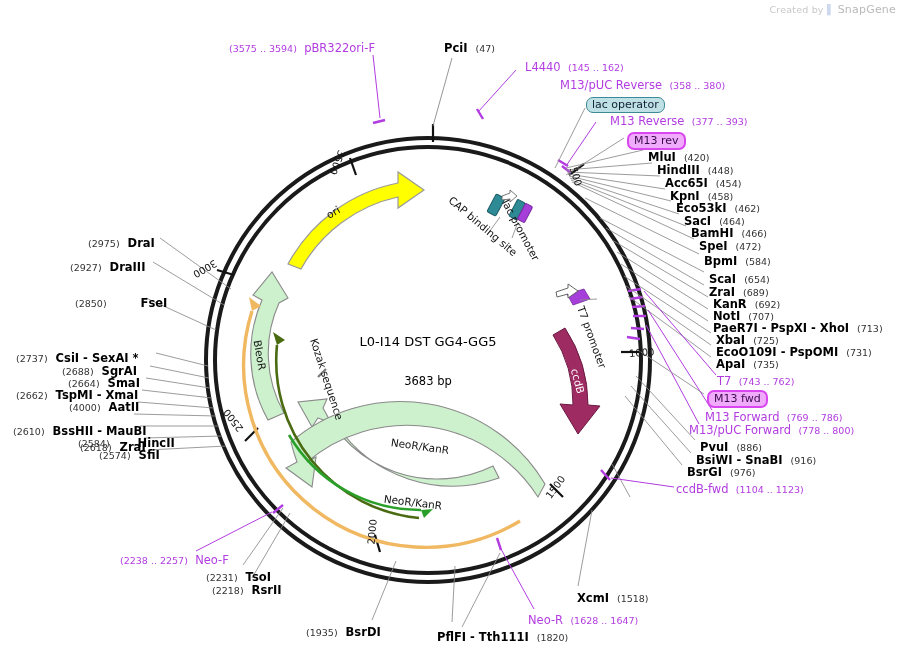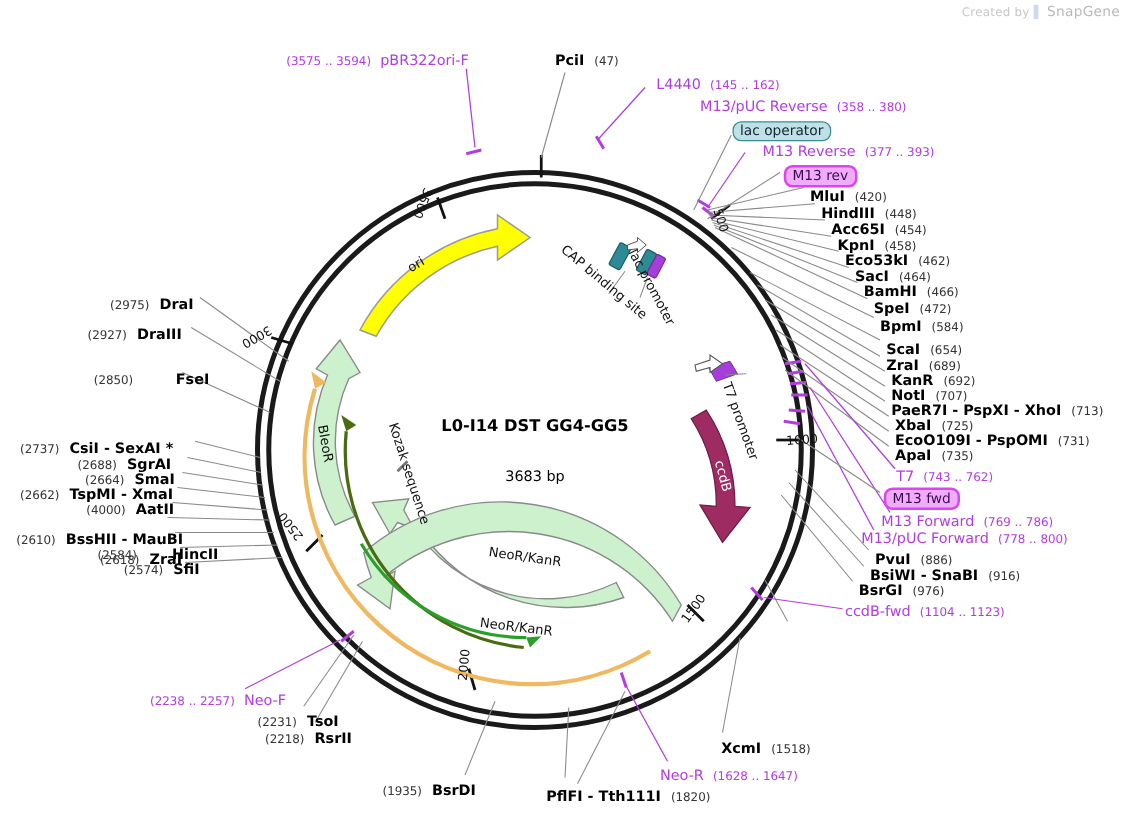--- a/index.html
+++ b/index.html
@@ -11,21 +11,21 @@
   .pur{color:#b23ce0;font-size:11.5px;}
   .pur .pos{color:#b23ce0;font-size:9.5px;}
   .badge{position:absolute;border-radius:7px;padding:1px 5px;font-size:11px;
          white-space:nowrap;line-height:1.1;}
   .badge-teal{background:#bfe0e4;border:1px solid #3b8b96;color:#123;}
   .badge-purp{background:#f0abfc;border:2px solid #d946ef;color:#3a0a4a;}
   svg{position:absolute;left:0;top:0;}
   .wm{position:absolute;right:10px;top:3px;font-size:9.5px;color:#c8c8c8;
       letter-spacing:.2px;}
   .wm b{color:#b9b9b9;font-weight:normal;font-size:11px;}
-  .ctitle{position:absolute;text-align:center;font-weight:bold;font-size:13px;}
+  .ctitle{position:absolute;text-align:center;font-weight:normal;font-size:13px;}
   .cbp{position:absolute;text-align:center;font-size:11.5px;}
   .tick{position:absolute;font-size:10px;color:#111;}
   .featlabel{position:absolute;font-size:10.5px;color:#111;white-space:nowrap;}
   .featlabel-w{color:#fff;}
 </style>
 </head>
 <body>
 
 <svg width="906" height="654">
 

